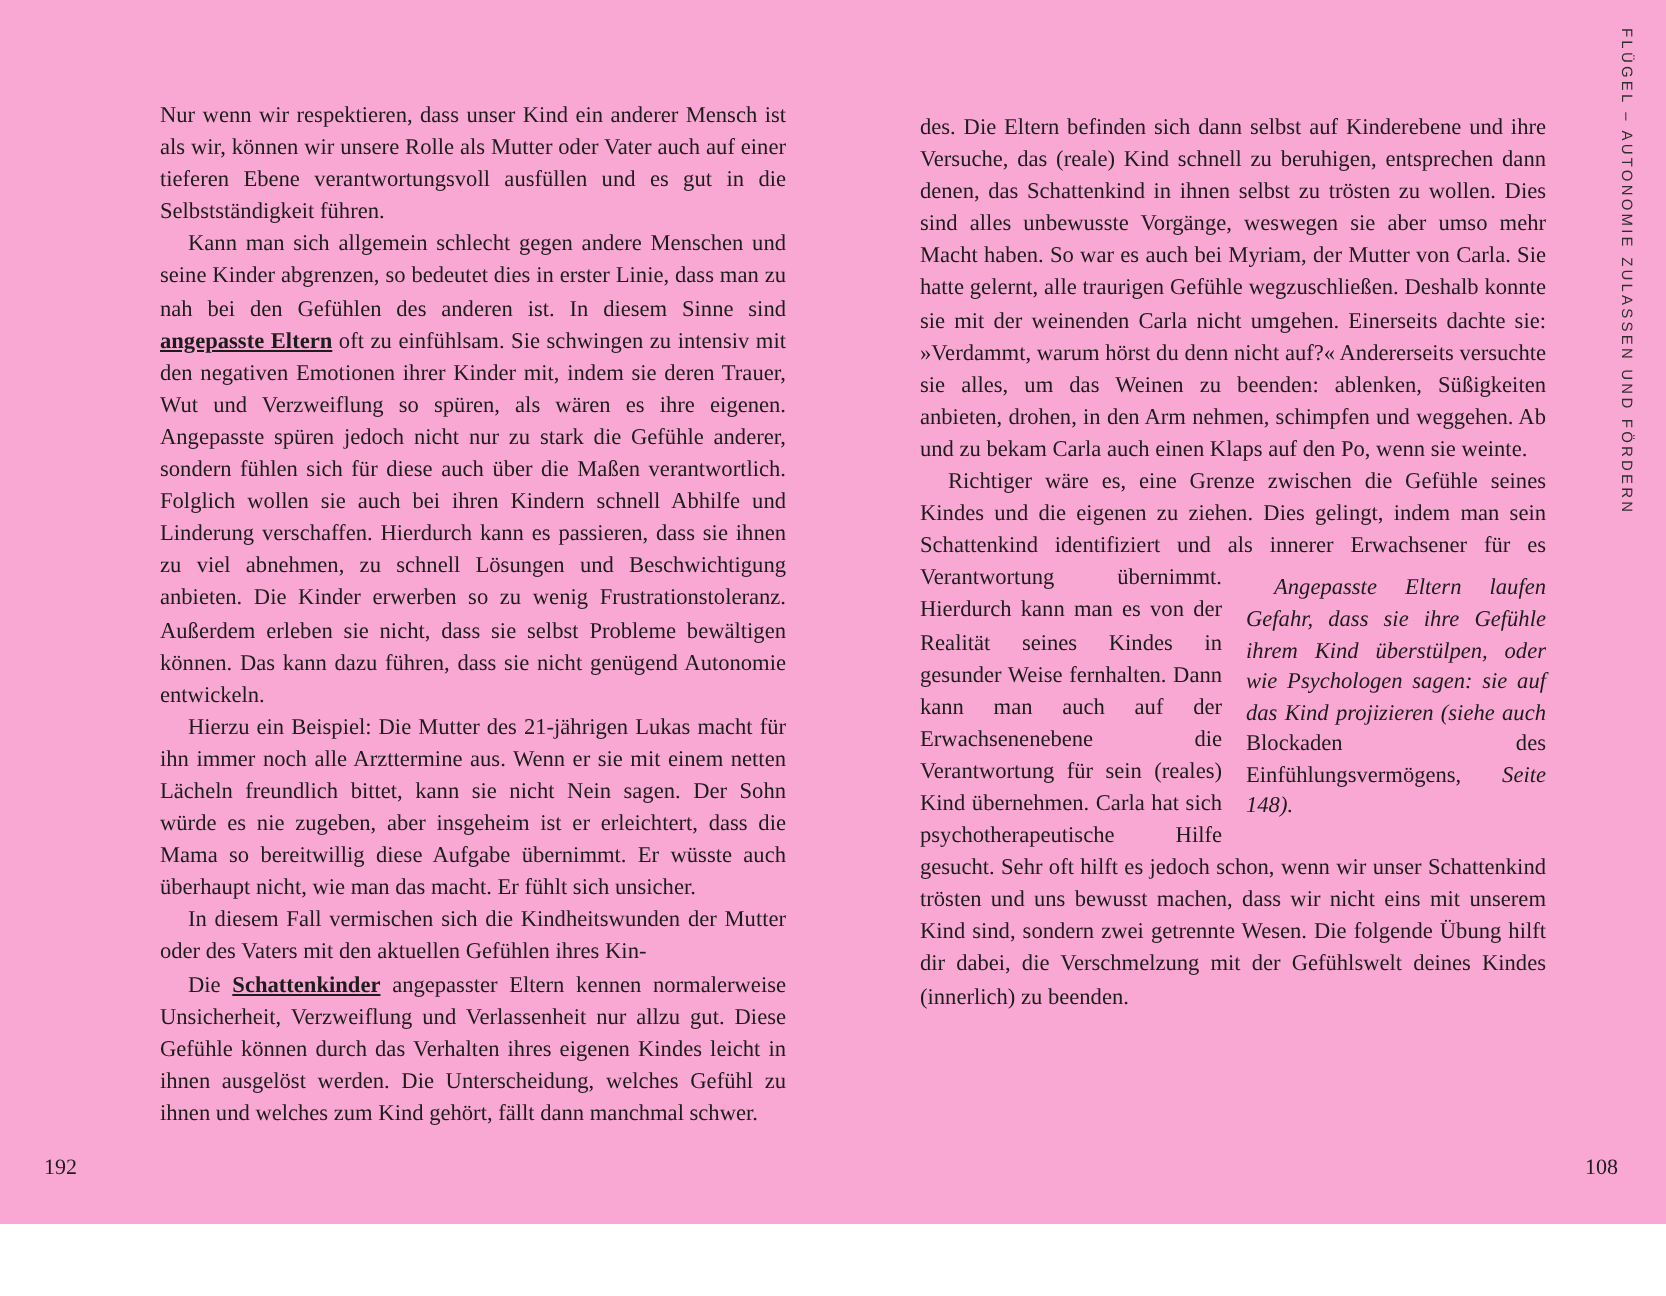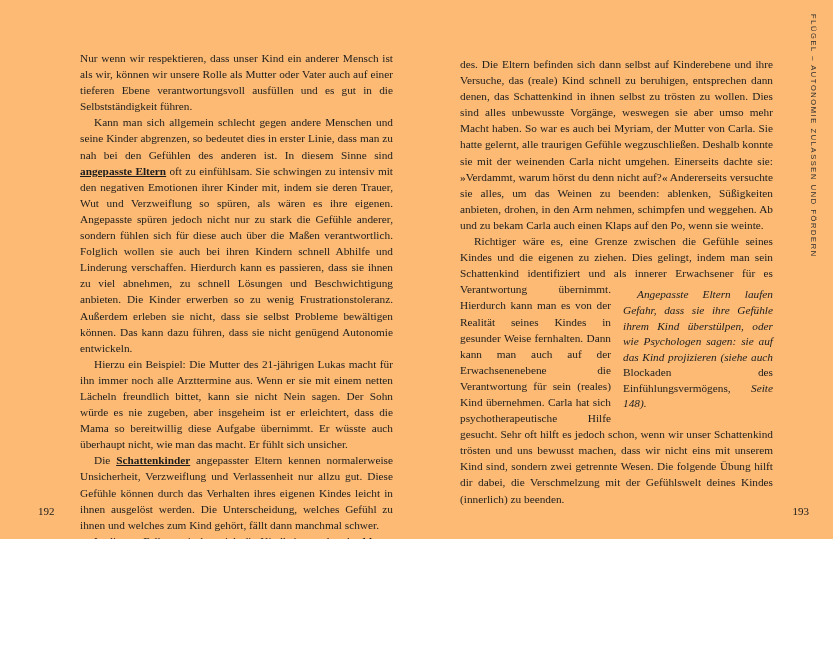--- a/index.html
+++ b/index.html
@@ -3,22 +3,22 @@
 <meta charset="utf-8">
 <style>
   html, body {
     margin: 0;
     padding: 0;
     background: #ffffff;
   }
   .spread {
     position: relative;
     width: 833px;
-    height: 539px;
-    background: #fdba74;
+    height: 612px;
+    background: #f9a8d4;
     color: #1c1c1c;
     font-family: "Liberation Serif", serif;
     overflow: hidden;
   }
   .text-col {
     position: absolute;
     width: 313px;
   }
   .col-left  { left: 80px;  top: 50px; }
   .col-right { left: 460px; top: 56px; }
@@ -41,21 +41,21 @@
     line-height: 15.6px;
     text-align: justify;
   }
   .margin-note .roman { font-style: normal; }
   .page-num {
     position: absolute;
     bottom: 22px;
     font-size: 11px;
     color: #1c1c1c;
   }
-  .page-num-left  { left: 38px; font-family: Liberation Serif, serif; }
+  .page-num-left  { left: 22px; font-family: Liberation Serif, serif; }
   .page-num-right { right: 24px; }
   .running-header {
     position: absolute;
     top: 14px;
     right: 15px;
     writing-mode: vertical-rl;
     font-family: "Liberation Sans", sans-serif;
     font-size: 7.5px;
     letter-spacing: 1.6px;
     color: #2e2e2e;
@@ -73,32 +73,32 @@
     <p>
       <span>Nur wenn wir respektieren, dass unser Kind ein anderer Mensch ist als wir, können wir unsere Rolle als Mutter oder Vater auch auf einer tieferen Ebene verantwortungsvoll ausfüllen und es gut in die Selbstständigkeit führen.</span>
     </p>
     <p class="indent">
       <span>Kann man sich allgemein schlecht gegen andere Menschen und seine Kinder abgrenzen, so bedeutet dies in erster Linie, dass man zu nah bei den Gefühlen des anderen ist. In diesem Sinne sind </span><span class="bold-term">angepasste Eltern</span><span> oft zu einfühlsam. Sie schwingen zu intensiv mit den negativen Emotionen ihrer Kinder mit, indem sie deren Trauer, Wut und Verzweiflung so spüren, als wären es ihre eigenen. Angepasste spüren jedoch nicht nur zu stark die Gefühle anderer, sondern fühlen sich für diese auch über die Maßen verantwortlich. Folglich wollen sie auch bei ihren Kindern schnell Abhilfe und Linderung verschaffen. Hierdurch kann es passieren, dass sie ihnen zu viel abnehmen, zu schnell Lösungen und Beschwichtigung anbieten. Die Kinder erwerben so zu wenig Frustrationstoleranz. Außerdem erleben sie nicht, dass sie selbst Probleme bewältigen können. Das kann dazu führen, dass sie nicht genügend Autonomie entwickeln.</span>
     </p>
     <p class="indent">
       <span>Hierzu ein Beispiel: Die Mutter des 21-jährigen Lukas macht für ihn immer noch alle Arzttermine aus. Wenn er sie mit einem netten Lächeln freundlich bittet, kann sie nicht Nein sagen. Der Sohn würde es nie zugeben, aber insgeheim ist er erleichtert, dass die Mama so bereitwillig diese Aufgabe übernimmt. Er wüsste auch überhaupt nicht, wie man das macht. Er fühlt sich unsicher.</span>
     </p>
     <p class="indent">
-      <span>Die </span><span class="bold-term">Schattenkinder</span><span> angepasster Eltern kennen normalerweise Unsicherheit, Verzweiflung und Verlassenheit nur allzu gut. Diese Gefühle können durch das Verhalten ihres eigenen Kindes leicht in ihnen ausgelöst werden. Die Unterscheidung, welches Gefühl zu ihnen und welches zum Kind gehört, fällt dann manchmal schwer.</span>
+      <span>In diesem Fall vermischen sich die Kindheitswunden der Mutter oder des Vaters mit den aktuellen Gefühlen ihres Kin-</span>
     </p>
     <p class="indent">
-      <span>In diesem Fall vermischen sich die Kindheitswunden der Mutter oder des Vaters mit den aktuellen Gefühlen ihres Kin-</span>
+      <span>Die </span><span class="bold-term">Schattenkinder</span><span> angepasster Eltern kennen normalerweise Unsicherheit, Verzweiflung und Verlassenheit nur allzu gut. Diese Gefühle können durch das Verhalten ihres eigenen Kindes leicht in ihnen ausgelöst werden. Die Unterscheidung, welches Gefühl zu ihnen und welches zum Kind gehört, fällt dann manchmal schwer.</span>
     </p>
   </div>
 
   <div class="text-col col-right">
     <p>
       <span>des. Die Eltern befinden sich dann selbst auf Kinderebene und ihre Versuche, das (reale) Kind schnell zu beruhigen, entsprechen dann denen, das Schattenkind in ihnen selbst zu trösten zu wollen. Dies sind alles unbewusste Vorgänge, weswegen sie aber umso mehr Macht haben. So war es auch bei Myriam, der Mutter von Carla. Sie hatte gelernt, alle traurigen Gefühle wegzuschließen. Deshalb konnte sie mit der weinenden Carla nicht umgehen. Einerseits dachte sie: »Verdammt, warum hörst du denn nicht auf?« Andererseits versuchte sie alles, um das Weinen zu beenden: ablenken, Süßigkeiten anbieten, drohen, in den Arm nehmen, schimpfen und weggehen. Ab und zu bekam Carla auch einen Klaps auf den Po, wenn sie weinte.</span>
     </p>
     <p class="indent">
       <span>Richtiger wäre es, eine Grenze zwischen die Gefühle seines Kindes und die eigenen zu ziehen. Dies gelingt, indem man sein Schattenkind identifiziert und als innerer Erwachsener für es Verantwortung übernimmt. </span><span class="margin-note"><span>Angepasste Eltern laufen Gefahr, dass sie ihre Gefühle ihrem Kind überstülpen, oder wie Psychologen sagen: sie auf das Kind projizieren (siehe auch </span><span class="roman">Blockaden des Einfühlungsvermögens,</span><span> Seite 148).</span></span><span>Hierdurch kann man es von der Realität seines Kindes in gesunder Weise fernhalten. Dann kann man auch auf der Erwachsenenebene die Verantwortung für sein (reales) Kind übernehmen. Carla hat sich psychotherapeutische Hilfe gesucht. Sehr oft hilft es jedoch schon, wenn wir unser Schattenkind trösten und uns bewusst machen, dass wir nicht eins mit unserem Kind sind, sondern zwei getrennte Wesen. Die folgende Übung hilft dir dabei, die Verschmelzung mit der Gefühlswelt deines Kindes (innerlich) zu beenden.</span>
     </p>
   </div>
 
   <div class="page-num page-num-left">192</div>
-  <div class="page-num page-num-right">193</div>
+  <div class="page-num page-num-right">108</div>
 
 </div>
 
 </body></html>

